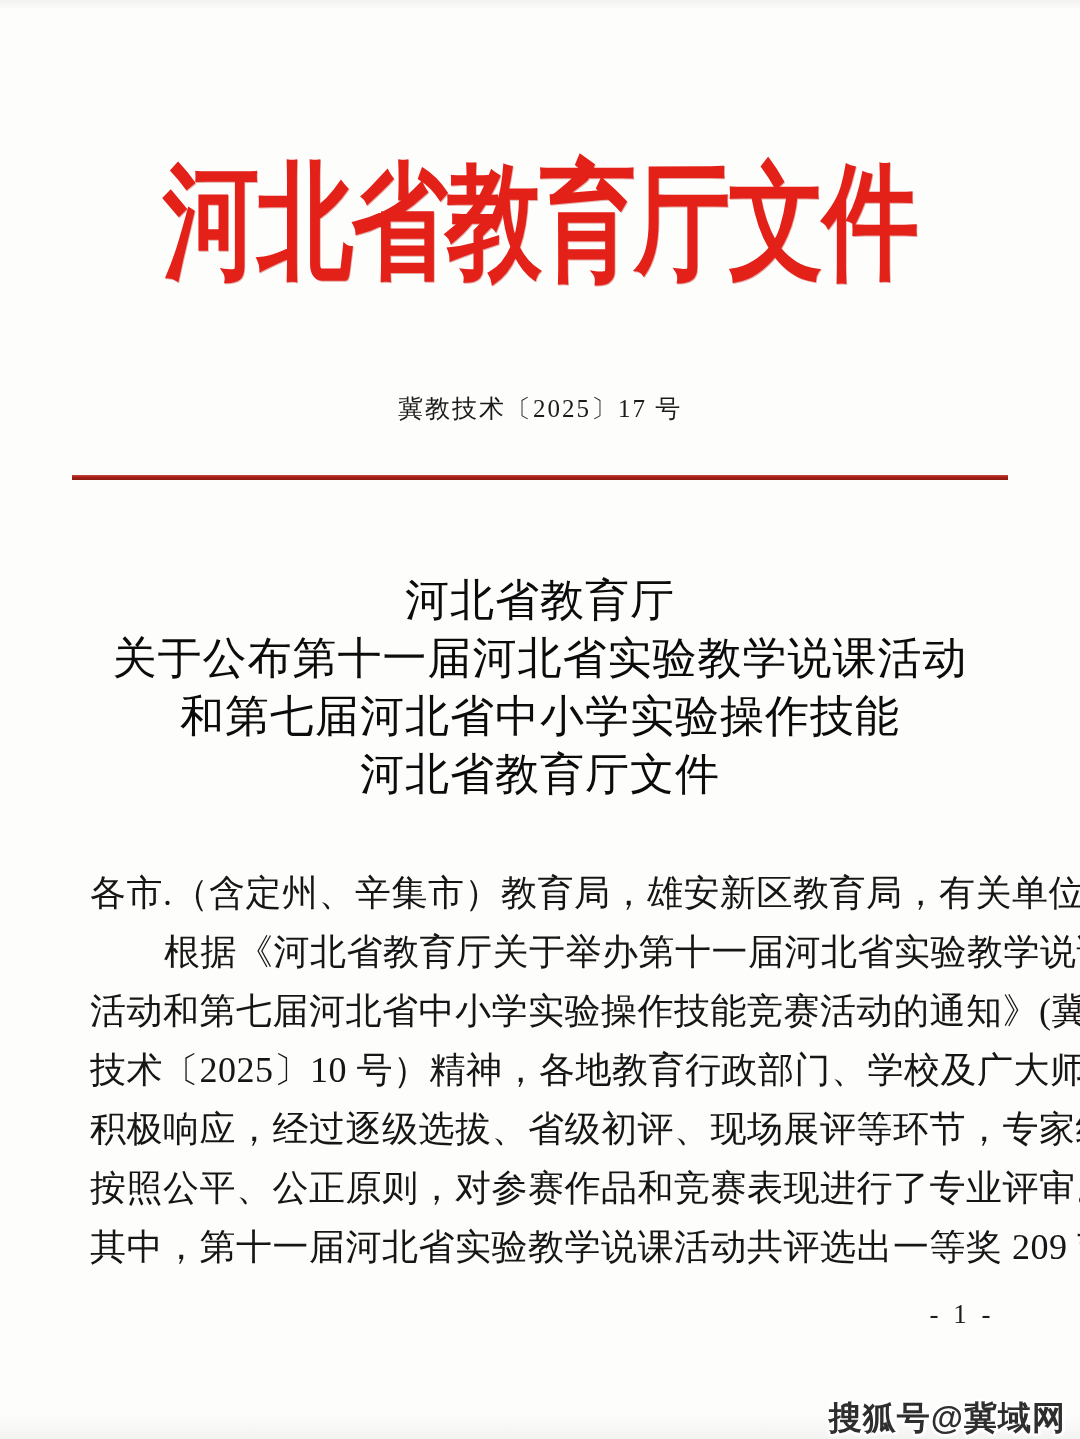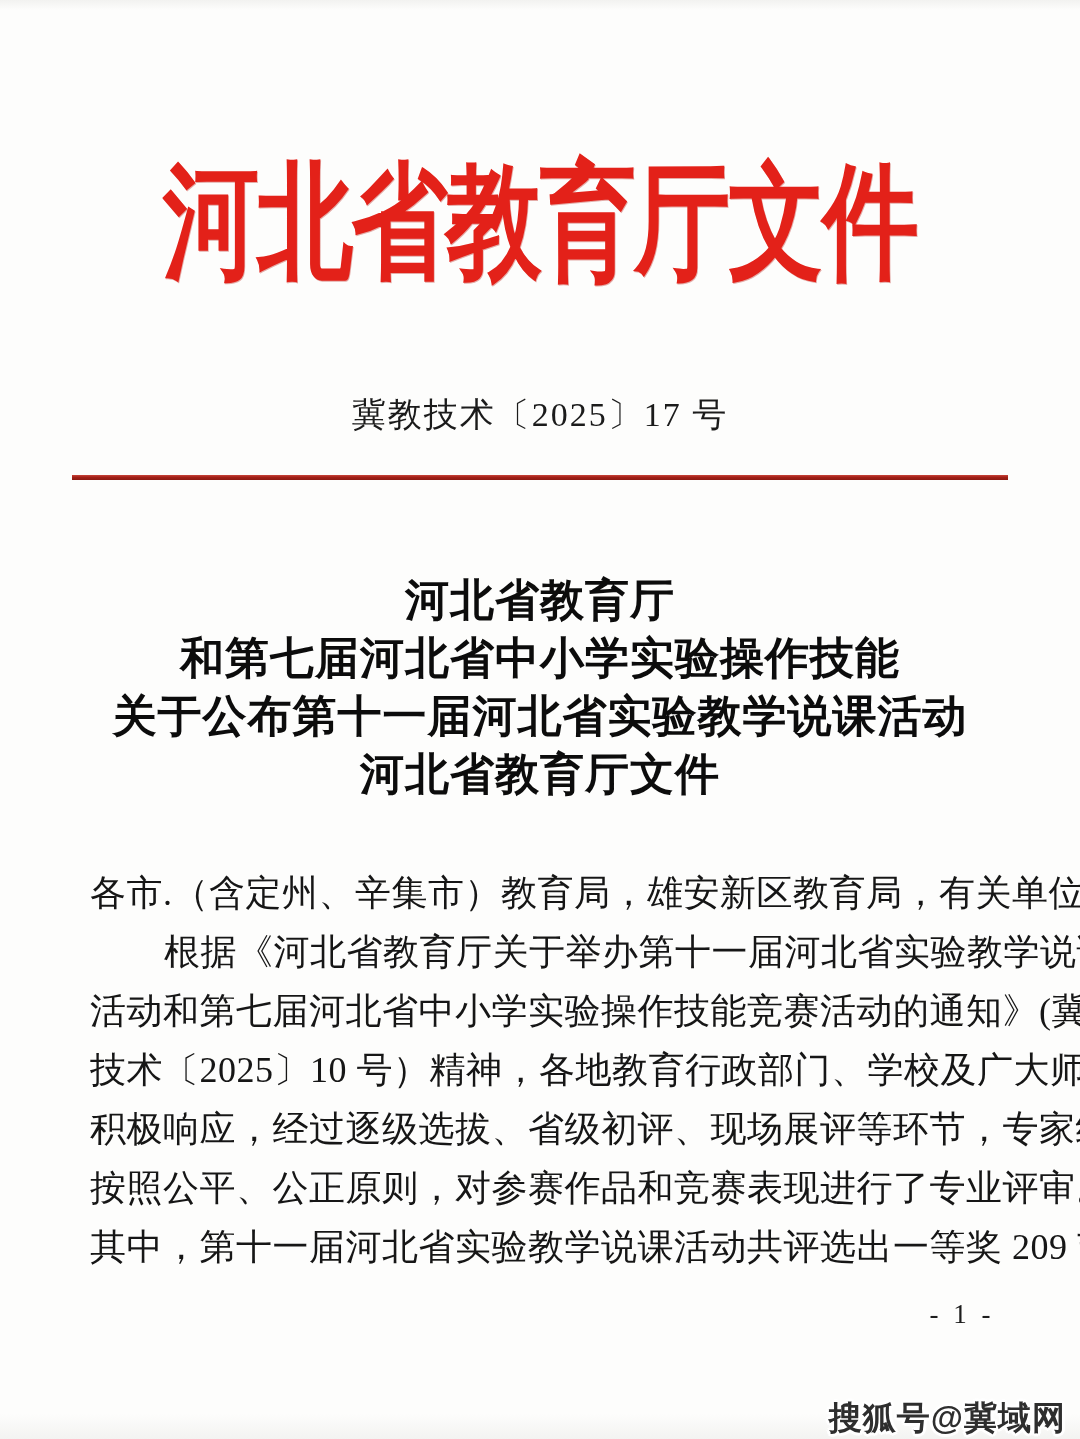--- a/index.html
+++ b/index.html
@@ -34,39 +34,39 @@
     transform: scaleX(0.76);
     transform-origin: 50% 50%;
     text-shadow: 1px 1px 0 rgba(180, 20, 12, 0.35);
   }
   .doc-number {
     position: absolute;
     top: 392px;
     left: 0;
     right: 0;
     text-align: center;
-    font-size: 34px;
+    font-size: 25px;
     letter-spacing: 2px;
     color: #1b1b1b;
   }
   .red-rule {
     position: absolute;
     top: 475px;
     left: 72px;
     width: 936px;
     height: 5px;
     background: linear-gradient(180deg, #c8443a 0%, var(--rule-red) 45%, #8c1a12 100%);
   }
   .doc-title {
     position: absolute;
     top: 572px;
     left: 0;
     right: 0;
     text-align: center;
-    font-weight: bold;
+    font-weight: normal;
     font-size: 44px;
     line-height: 58px;
     color: #0c0c0c;
     letter-spacing: 1px;
   }
   .doc-body {
     position: absolute;
     top: 864px;
     left: 90px;
     width: 922px;
@@ -111,22 +111,22 @@
 <div class="page">
 
   <div class="agency-header">河北省教育厅文件</div>
 
   <div class="doc-number">冀教技术〔2025〕17 号</div>
 
   <div class="red-rule"></div>
 
   <div class="doc-title">
     <div>河北省教育厅</div>
+    <div>关于公布第十一届河北省实验教学说课活动</div>
     <div>和第七届河北省中小学实验操作技能</div>
-    <div>关于公布第十一届河北省实验教学说课活动</div>
     <div>河北省教育厅文件</div>
   </div>
 
   <div class="doc-body">
     <div class="body-line">各市.（含定州、辛集市）教育局，雄安新区教育局，有关单位：</div>
     <div class="body-line indent">根据《河北省教育厅关于举办第十一届河北省实验教学说课</div>
     <div class="body-line">活动和第七届河北省中小学实验操作技能竞赛活动的通知》(冀教</div>
     <div class="body-line">技术〔2025〕10 号）精神，各地教育行政部门、学校及广大师生</div>
     <div class="body-line">积极响应，经过逐级选拔、省级初评、现场展评等环节，专家组</div>
     <div class="body-line">按照公平、公正原则，对参赛作品和竞赛表现进行了专业评审。</div>

